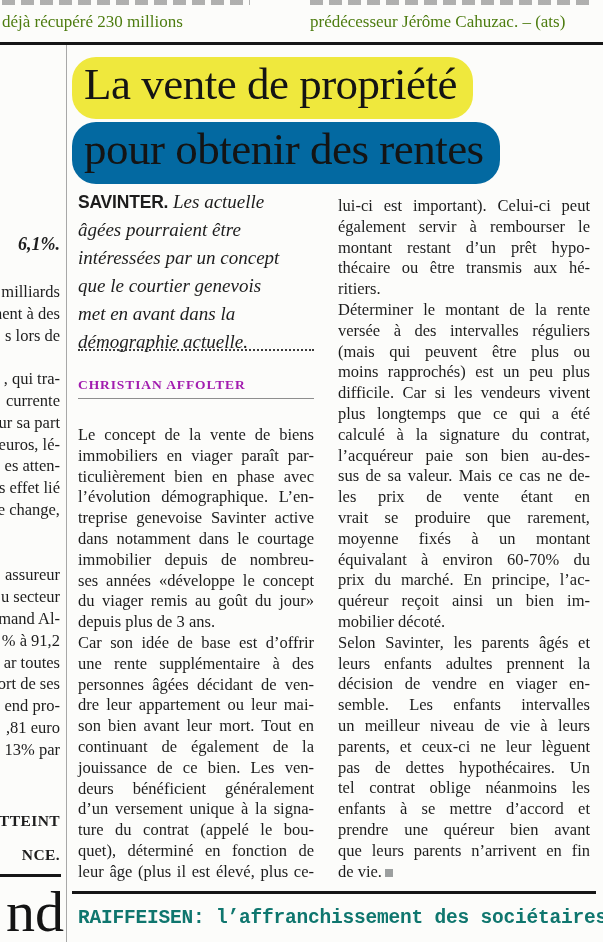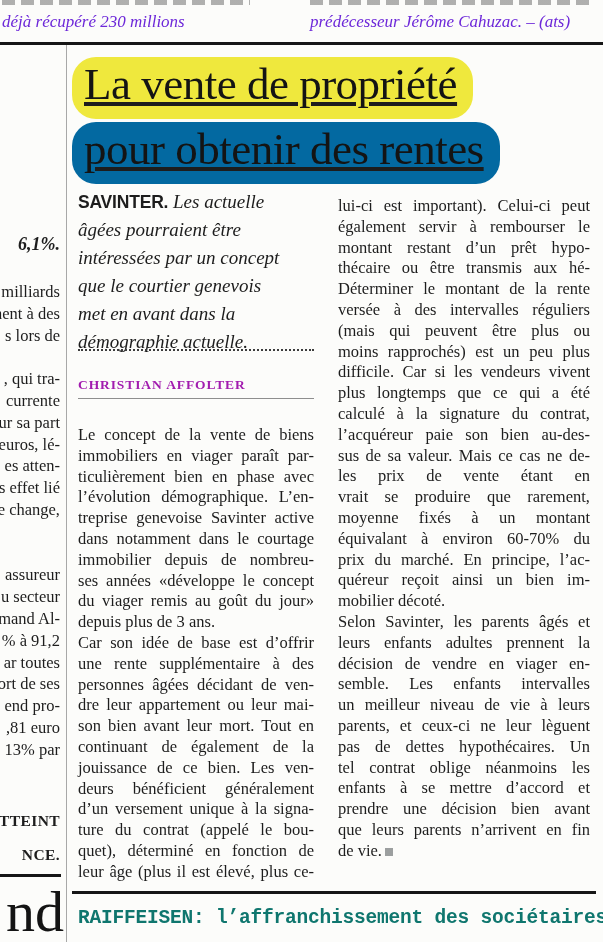--- a/index.html
+++ b/index.html
@@ -3,36 +3,36 @@
 <meta charset="utf-8">
 <style>
   html,body{margin:0;padding:0;background:#e8e8e8;}
   .page{
     position:relative;width:603px;height:942px;margin:0 auto;
     background:#fcfcfa;overflow:hidden;color:#1d1d1d;
     font-family:"Liberation Serif","DejaVu Serif",serif;
   }
   .abs{position:absolute;}
   
-  .top-frag{top:12px;font-size:17px;white-space:nowrap;color:#6d28d9;font-style:italic;}
+  .top-frag{top:12px;font-size:17px;white-space:nowrap;color:#4d7c0f;}
   .sliver{top:0;height:5px;opacity:.38;
     background:repeating-linear-gradient(90deg,#333 0 13px,transparent 13px 19px);}
   .rule-top{top:42px;left:0;width:603px;height:3px;background:#161616;}
   .vline{left:66px;top:45px;width:1px;height:897px;background:#a8a8a8;}
   
   .margin-stat{top:234px;left:-140px;width:200px;text-align:right;
     font-style:italic;font-weight:700;font-size:18px;}
   .margin-lines{top:281px;left:-140px;width:200px;text-align:right;font-size:16.5px;}
   .margin-lines .ln{line-height:21.8px;white-space:nowrap;}
   .margin-caps{left:-140px;width:200px;text-align:right;
     font-weight:700;font-size:15.5px;letter-spacing:.4px;}
   .margin-rule{top:874px;left:0;width:61px;height:2.5px;background:#161616;}
   .big-frag{top:882px;left:6px;font-size:58px;line-height:60px;color:#141414;text-align:right;}
   
-  .headline{left:72px;top:57px;text-decoration:underline;}
+  .headline{left:72px;top:57px;}
   .hl{display:table;background:#efe83d;border-radius:24px;
     padding:1px 16px 9px 12px;margin-bottom:3px;
     font-size:45px;line-height:52px;letter-spacing:-0.5px;color:#141414;white-space:nowrap;}
   
   .lead{left:78px;top:188px;width:242px;font-style:italic;font-size:19px;}
   .lead .ln{line-height:28px;}
   .kicker{font-style:normal;font-weight:700;font-size:17.5px;
     font-family:"Liberation Sans","DejaVu Sans",sans-serif;letter-spacing:-0.2px;}
   .dotted-rule{left:78px;top:349px;width:236px;border-bottom:2.5px dotted #3c3c3c;}
   .byline{left:78px;top:377px;font-weight:700;font-size:13.5px;letter-spacing:.9px;color:#a21caf;}
@@ -144,20 +144,21 @@
         <div class="ln">leur âge (plus il est élevé, plus ce-</div>
       </div>
   </div>
 
   <div class="abs col col-right justify">
     <div>
         <div class="ln">lui-ci est important). Celui-ci peut</div>
         <div class="ln">également servir à rembourser le</div>
         <div class="ln">montant restant d’un prêt hypo-</div>
         <div class="ln">thécaire ou être transmis aux hé-</div>
+        <div class="ln end">ritiers.</div>
         <div class="ln">Déterminer le montant de la rente</div>
         <div class="ln">versée à des intervalles réguliers</div>
         <div class="ln">(mais qui peuvent être plus ou</div>
         <div class="ln">moins rapprochés) est un peu plus</div>
         <div class="ln">difficile. Car si les vendeurs vivent</div>
         <div class="ln">plus longtemps que ce qui a été</div>
         <div class="ln">calculé à la signature du contrat,</div>
         <div class="ln">l’acquéreur paie son bien au-des-</div>
         <div class="ln">sus de sa valeur. Mais ce cas ne de-</div>
         <div class="ln">les prix de vente étant en</div>
@@ -171,21 +172,21 @@
     <div>
         <div class="ln">Selon Savinter, les parents âgés et</div>
         <div class="ln">leurs enfants adultes prennent la</div>
         <div class="ln">décision de vendre en viager en-</div>
         <div class="ln">semble. Les enfants intervalles</div>
         <div class="ln">un meilleur niveau de vie à leurs</div>
         <div class="ln">parents, et ceux-ci ne leur lèguent</div>
         <div class="ln">pas de dettes hypothécaires. Un</div>
         <div class="ln">tel contrat oblige néanmoins les</div>
         <div class="ln">enfants à se mettre d’accord et</div>
-        <div class="ln">prendre une décision bien avant</div>
+        <div class="ln">prendre une quéreur bien avant</div>
         <div class="ln">que leurs parents n’arrivent en fin</div>
       </div>
     <div class="final-line">
       <span>de vie.</span><span class="endmark"></span>
     </div>
   </div>
 
   <div class="abs bottom-rule"></div>
   <div class="abs next-head">
     <span>RAIFFEISEN:</span><span> l’affranchissement des sociétaires</span>

